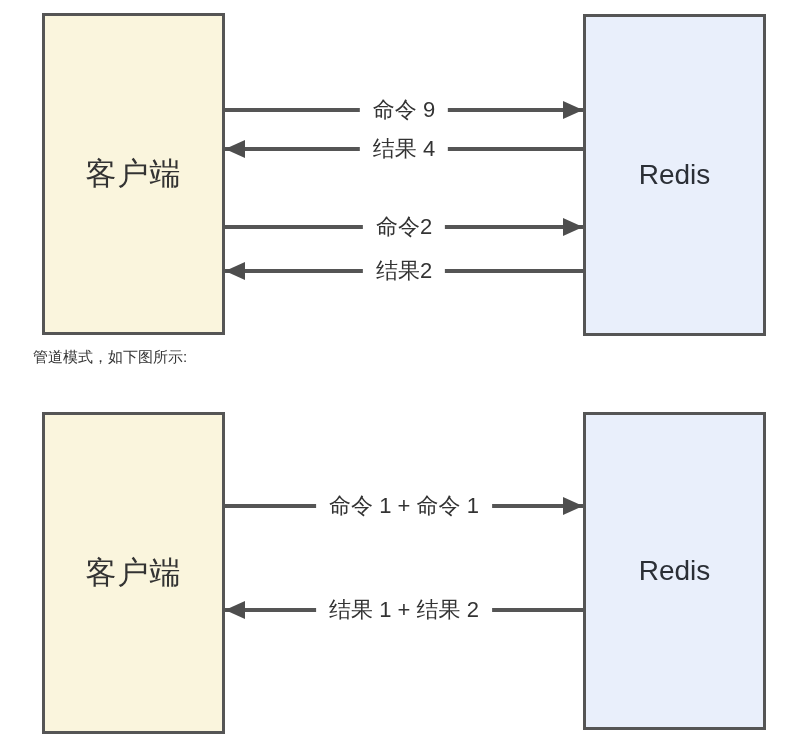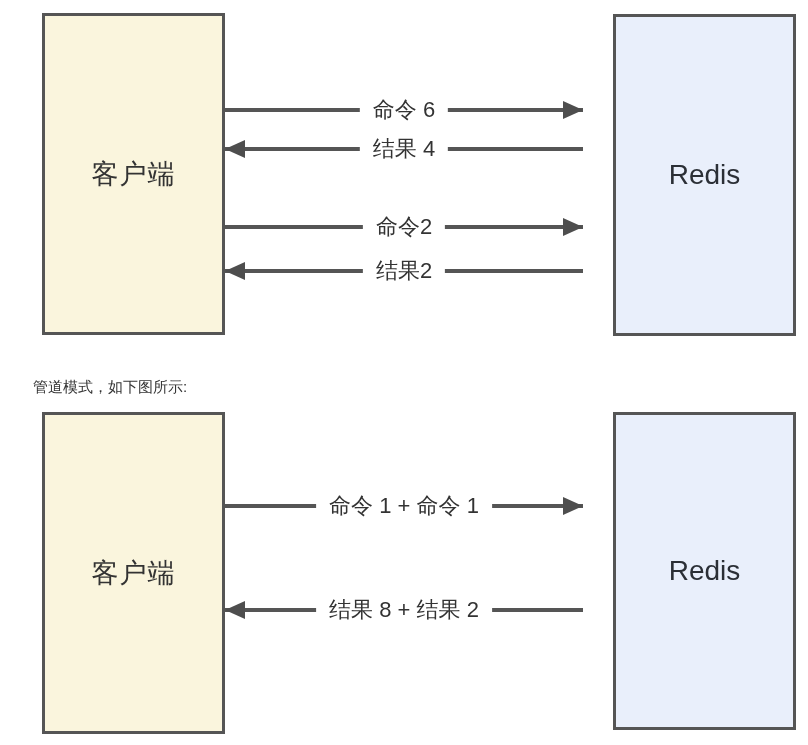--- a/index.html
+++ b/index.html
@@ -19,26 +19,26 @@
     position: absolute;
     box-sizing: border-box;
     border: 3px solid #555555;
     display: flex;
     align-items: center;
     justify-content: center;
     width: 183px;
     height: 322px;
   }
   .box .box-label {
-    font-size: 27px;
+    font-size: 31px;
     color: #333333;
     letter-spacing: 1px;
   }
   .client-box { background: #FAF5DD; }
-  .redis-box  { background: #E9EFFB; margin-left: 30px; }
+  .redis-box  { background: #E9EFFB; }
   .redis-box .box-label {
     font-size: 28px;
     color: #2b2f36;
     letter-spacing: 0;
   }
   #client-top    { left: 42px;  top: 13px;  }
   #redis-top     { left: 583px; top: 14px;  }
   #client-bottom { left: 42px;  top: 412px; }
   #redis-bottom  { left: 583px; top: 412px; height: 318px; }
 
@@ -89,42 +89,42 @@
   #arrow-t2 { top: 149px; }
   #arrow-t3 { top: 227px; }
   #arrow-t4 { top: 271px; }
   #arrow-b1 { top: 506px; }
   #arrow-b2 { top: 610px; }
 
   
   .caption {
     position: absolute;
     left: 33px;
-    top: 378px;
+    top: 348px;
     font-size: 15px;
     color: #333333;
   }
 </style>
 </head>
 <body>
 
 <div>
 
   <div class="box client-box" id="client-top">
     <span class="box-label">客户端</span>
   </div>
 
   <div class="box redis-box" id="redis-top">
     <span class="box-label">Redis</span>
   </div>
 
   <div class="arrow dir-right" id="arrow-t1">
     <div class="line"></div>
     <div class="head"></div>
-    <span class="label">命令 6</span>
+    <span class="label">命令 9</span>
   </div>
 
   <div class="arrow dir-left" id="arrow-t2">
     <div class="line"></div>
     <div class="head"></div>
     <span class="label">结果 4</span>
   </div>
 
   <div class="arrow dir-right" id="arrow-t3">
     <div class="line"></div>
@@ -154,16 +154,16 @@
 
   <div class="arrow dir-right" id="arrow-b1">
     <div class="line"></div>
     <div class="head"></div>
     <span class="label">命令 1 + 命令 1</span>
   </div>
 
   <div class="arrow dir-left" id="arrow-b2">
     <div class="line"></div>
     <div class="head"></div>
-    <span class="label">结果 8 + 结果 2</span>
+    <span class="label">结果 1 + 结果 2</span>
   </div>
 
 </div>
 
 </body></html>

